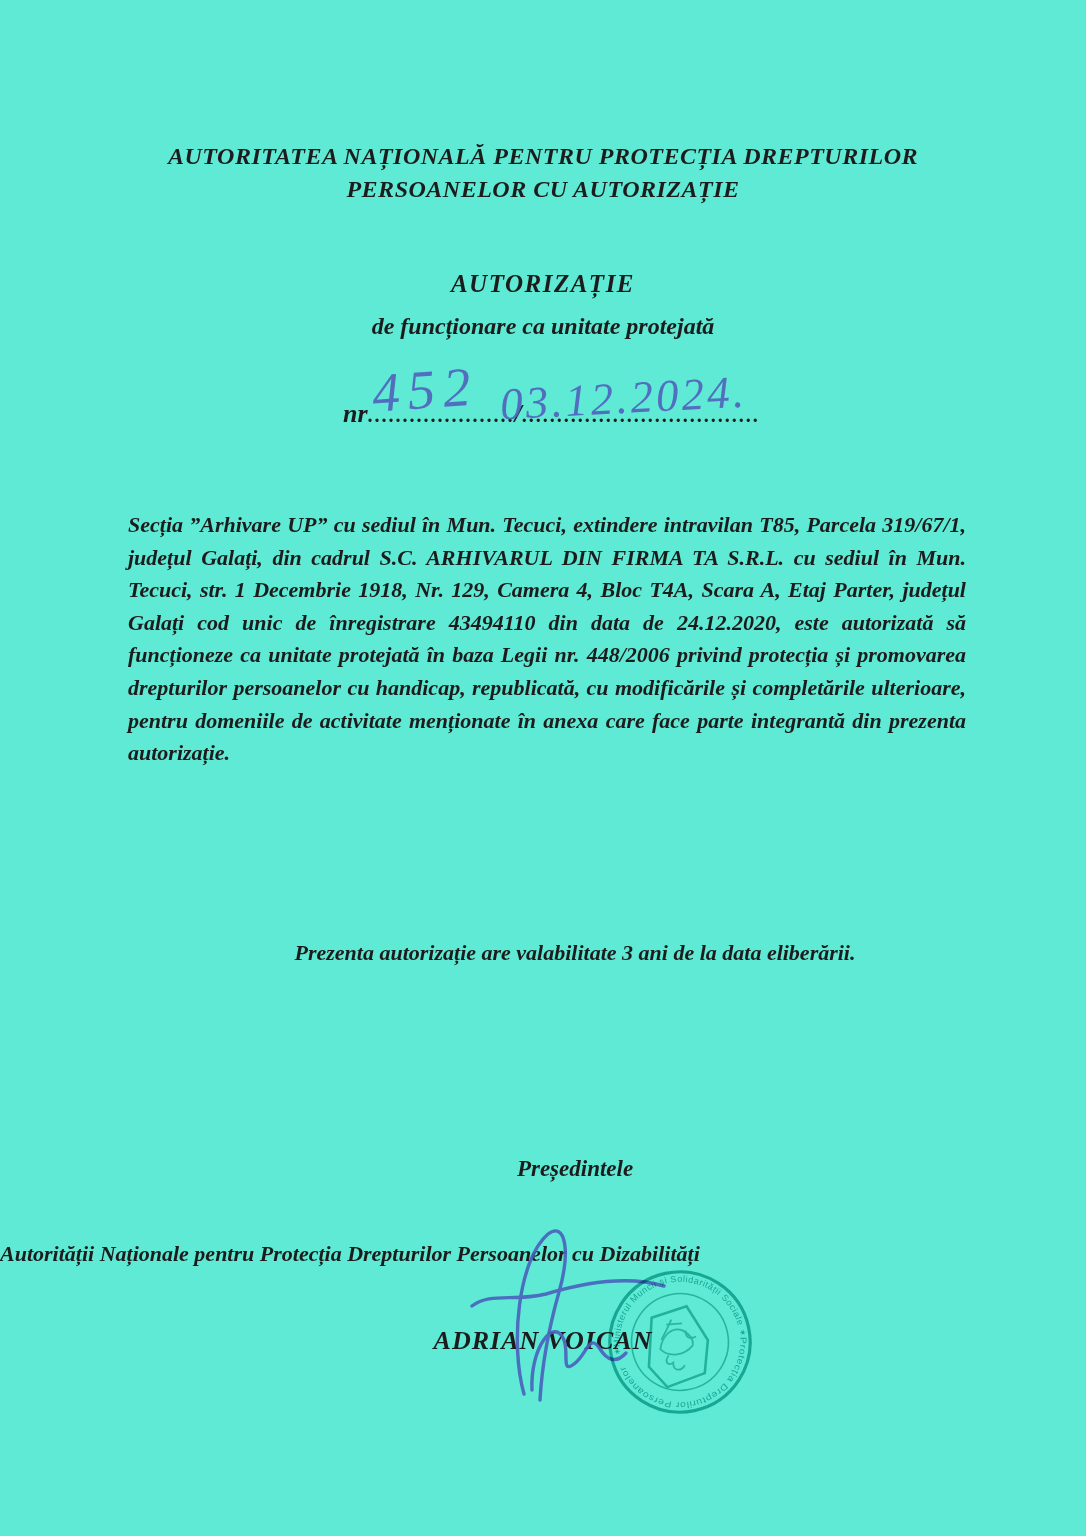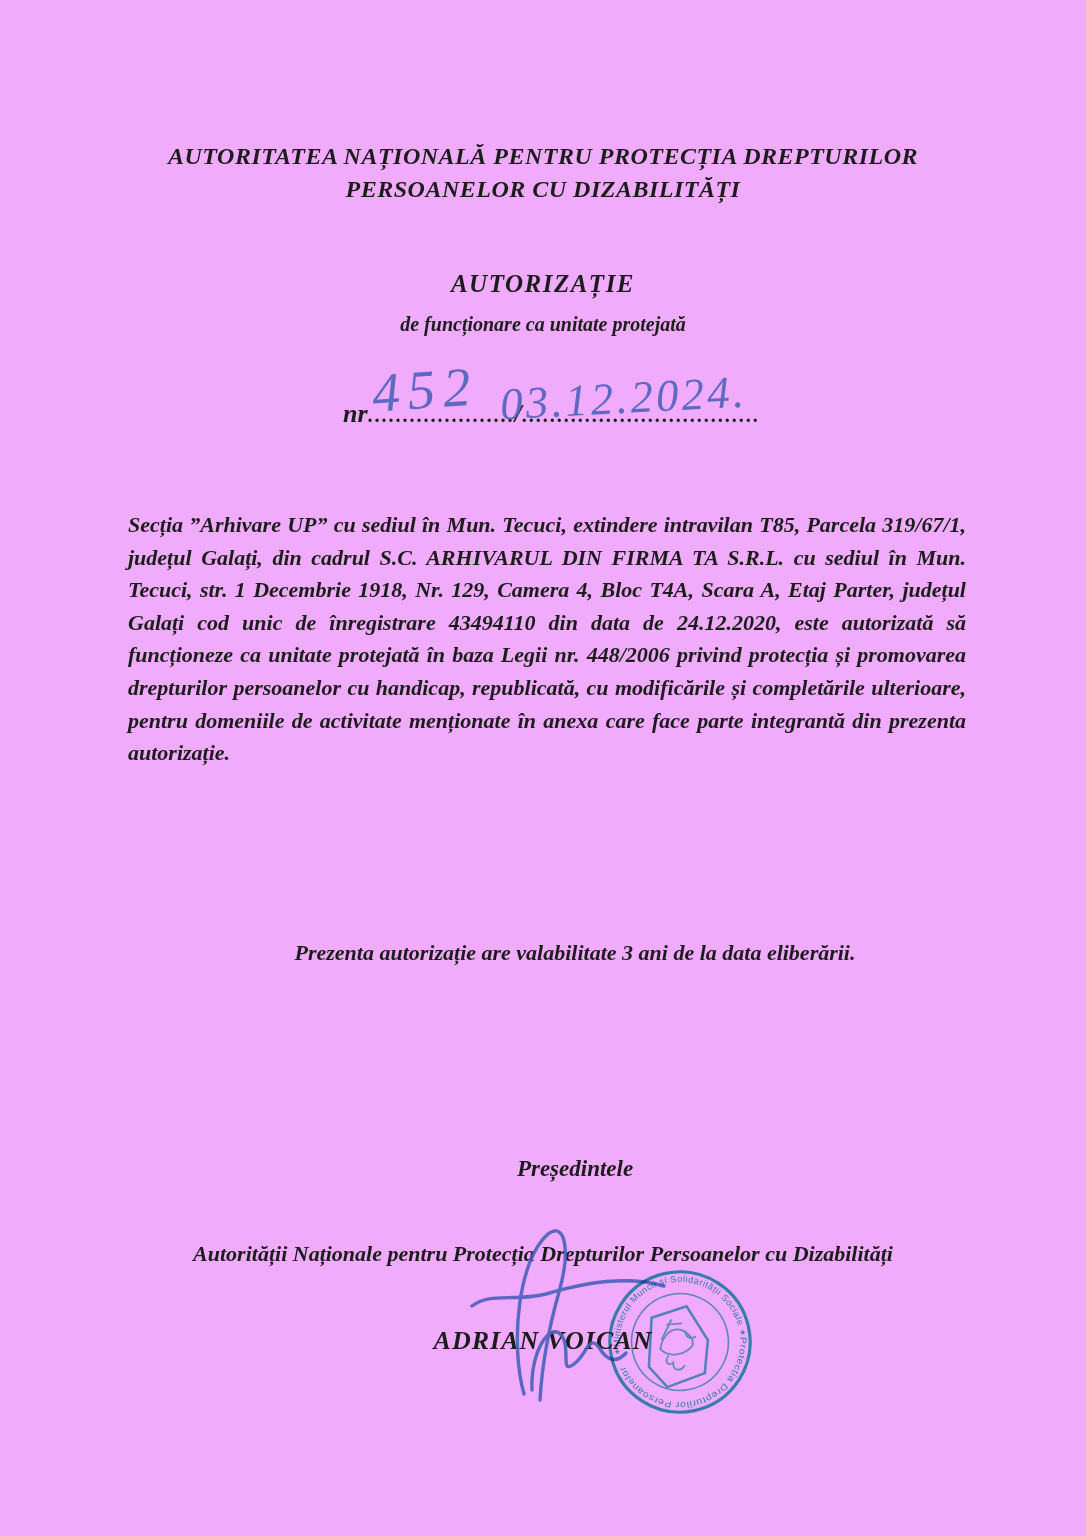--- a/index.html
+++ b/index.html
@@ -1,38 +1,38 @@
 <!DOCTYPE html>
 <html lang="ro"><head>
 <meta charset="utf-8">
 <style>
   html,body { margin:0; padding:0; background:#e8e8e8; }
   .page {
     position:relative;
     width:1086px; height:1536px;
     margin:0 auto;
-    background:#f0abfc;
+    background:#5eead4;
     overflow:hidden;
     font-family:"Liberation Serif", serif;
     color:#1c1c1c;
   }
   
   .print { font-weight:bold; font-style:italic; }
 
   .hdr {
     position:absolute; top:140px; left:0; width:100%;
     text-align:center; font-size:24px; line-height:33px; letter-spacing:0.5px;
   }
   .title {
     position:absolute; top:258px; left:0; width:100%;
     text-align:center; font-size:25px; letter-spacing:1.5px;margin-top:12px;
   }
   .subtitle {
     position:absolute; top:313px; left:0; width:100%;
-    text-align:center; font-size:20px;
+    text-align:center; font-size:24px;
   }
   .nrline {
     position:absolute; top:399px; left:343px;
     font-size:26px; white-space:nowrap;text-align:center;
   }
   .nrline .dots {
     font-size:20px; letter-spacing:2px; font-style:normal;
   }
   .hw {
     position:absolute;
@@ -52,21 +52,21 @@
   .validity {
     position:absolute; top:940px; left:0; width:100%;
     text-align:center; font-size:22px;padding-left:32px;
   }
   .role {
     position:absolute; top:1156px; left:0; width:100%;
     text-align:center; font-size:23px;margin-left:32px;
   }
   .org {
     position:absolute; top:1241px; left:0; width:100%;
-    text-align:center; font-size:22px;
+    font-size:22px;
   }
   .signer {
     position:absolute; top:1326px; left:0; width:100%;
     text-align:center; font-size:26px; letter-spacing:1px;
   }
   .signature-svg {
     position:absolute; top:1222px; left:462px;
     width:210px; height:190px;
   }
   .stamp-svg {
@@ -75,21 +75,21 @@
     mix-blend-mode:multiply; opacity:0.88;
   }
 </style>
 </head>
 <body>
 
 <div class="page">
 
   <div class="hdr print">
     <div>AUTORITATEA NAȚIONALĂ PENTRU PROTECȚIA DREPTURILOR</div>
-    <div>PERSOANELOR CU DIZABILITĂȚI</div>
+    <div>PERSOANELOR CU AUTORIZAȚIE</div>
   </div>
 
   <div class="title print">AUTORIZAȚIE</div>
 
   <div class="subtitle print">de funcționare ca unitate protejată</div>
 
   <div class="nrline print"><span>nr</span><span class="dots">.....................</span><span>/</span><span class="dots">..................................</span></div>
 
   <div class="hw hw-num">452</div>
   <div class="hw hw-date">03.12.2024.</div>

